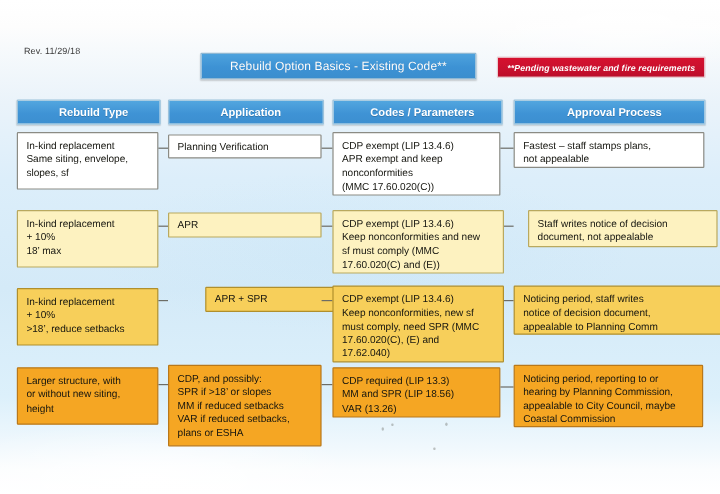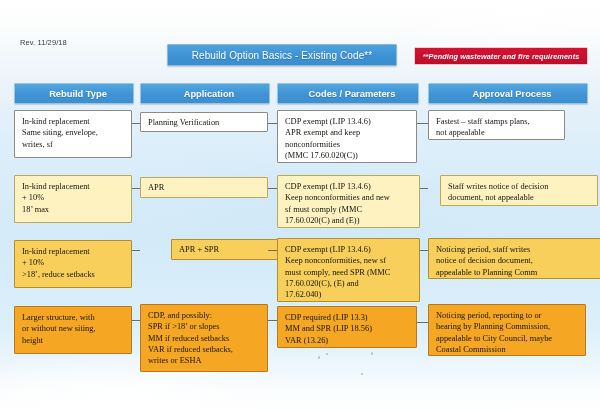--- a/index.html
+++ b/index.html
@@ -80,21 +80,20 @@
   .cell{
     position:absolute;
     border:1.1px solid #7a7a72;
     border-radius:1px;
     box-sizing:border-box;
     padding:5px 7px 4px 7px;
     font-size:8.4px;
     line-height:11.3px;
     color:#15150f;
     overflow:hidden;
-    font-family:Liberation Serif, serif;
   }
   .cell .ln{display:block;white-space:nowrap;}
   .c-white{background:#ffffff;border-color:#8b8b84;}
   .c-cream{background:#fdf2c0;border-color:#b9a95f;}
   .c-gold{background:#f7cf5a;border-color:#b08f2c;}
   .c-orange{background:#f5a623;border-color:#b9781a;}
   .mid{display:flex;align-items:center;}
   .conn{
     position:absolute;height:0;
     border-top:1.1px solid #6d6d66;
@@ -125,35 +124,35 @@
   <div class="colhead" style="left:277px;top:83px;width:140px;">
     <span>Codes / Parameters</span>
   </div>
   <div class="colhead" style="left:428px;top:83px;width:158px;">
     <span>Approval Process</span>
   </div>
 
   <div class="cell c-white" style="left:14px;top:110px;width:118px;height:48px;">
     <span class="ln">In-kind replacement</span>
     <span class="ln">Same siting, envelope,</span>
-    <span class="ln">writes, sf</span>
+    <span class="ln">slopes, sf</span>
   </div>
   <div class="conn" style="left:132px;top:123px;width:8px;"></div>
   <div class="cell c-white mid" style="left:140px;top:112px;width:128px;height:20px;">
     <span class="ln">Planning Verification</span>
   </div>
   <div class="conn" style="left:268px;top:123px;width:9px;"></div>
   <div class="cell c-white" style="left:277px;top:110px;width:140px;height:53px;">
     <span class="ln">CDP exempt (LIP 13.4.6)</span>
     <span class="ln">APR exempt and keep</span>
     <span class="ln">nonconformities</span>
     <span class="ln">(MMC 17.60.020(C))</span>
   </div>
   <div class="conn" style="left:417px;top:123px;width:11px;"></div>
-  <div class="cell c-white" style="left:428px;top:110px;width:137px;height:30px;">
+  <div class="cell c-white" style="left:428px;top:110px;width:159px;height:30px;">
     <span class="ln">Fastest – staff stamps plans,</span>
     <span class="ln">not appealable</span>
   </div>
 
   <div class="cell c-cream" style="left:14px;top:175px;width:118px;height:48px;">
     <span class="ln">In-kind replacement</span>
     <span class="ln">+ 10%</span>
     <span class="ln">18’ max</span>
   </div>
   <div class="conn" style="left:132px;top:188px;width:8px;"></div>
@@ -201,21 +200,21 @@
     <span class="ln">Larger structure, with</span>
     <span class="ln">or without new siting,</span>
     <span class="ln">height</span>
   </div>
   <div class="conn" style="left:132px;top:320px;width:8px;"></div>
   <div class="cell c-orange" style="left:140px;top:304px;width:128px;height:68px;">
     <span class="ln">CDP, and possibly:</span>
     <span class="ln">SPR if &gt;18’ or slopes</span>
     <span class="ln">MM if reduced setbacks</span>
     <span class="ln">VAR if reduced setbacks,</span>
-    <span class="ln">writes or ESHA</span>
+    <span class="ln">plans or ESHA</span>
   </div>
   <div class="conn" style="left:268px;top:320px;width:9px;"></div>
   <div class="cell c-orange" style="left:277px;top:306px;width:140px;height:42px;">
     <span class="ln">CDP required (LIP 13.3)</span>
     <span class="ln">MM and SPR (LIP 18.56)</span>
     <span class="ln">VAR (13.26)</span>
   </div>
   <div class="conn" style="left:417px;top:322px;width:11px;"></div>
   <div class="cell c-orange" style="left:428px;top:304px;width:158px;height:52px;">
     <span class="ln">Noticing period, reporting to or</span>

